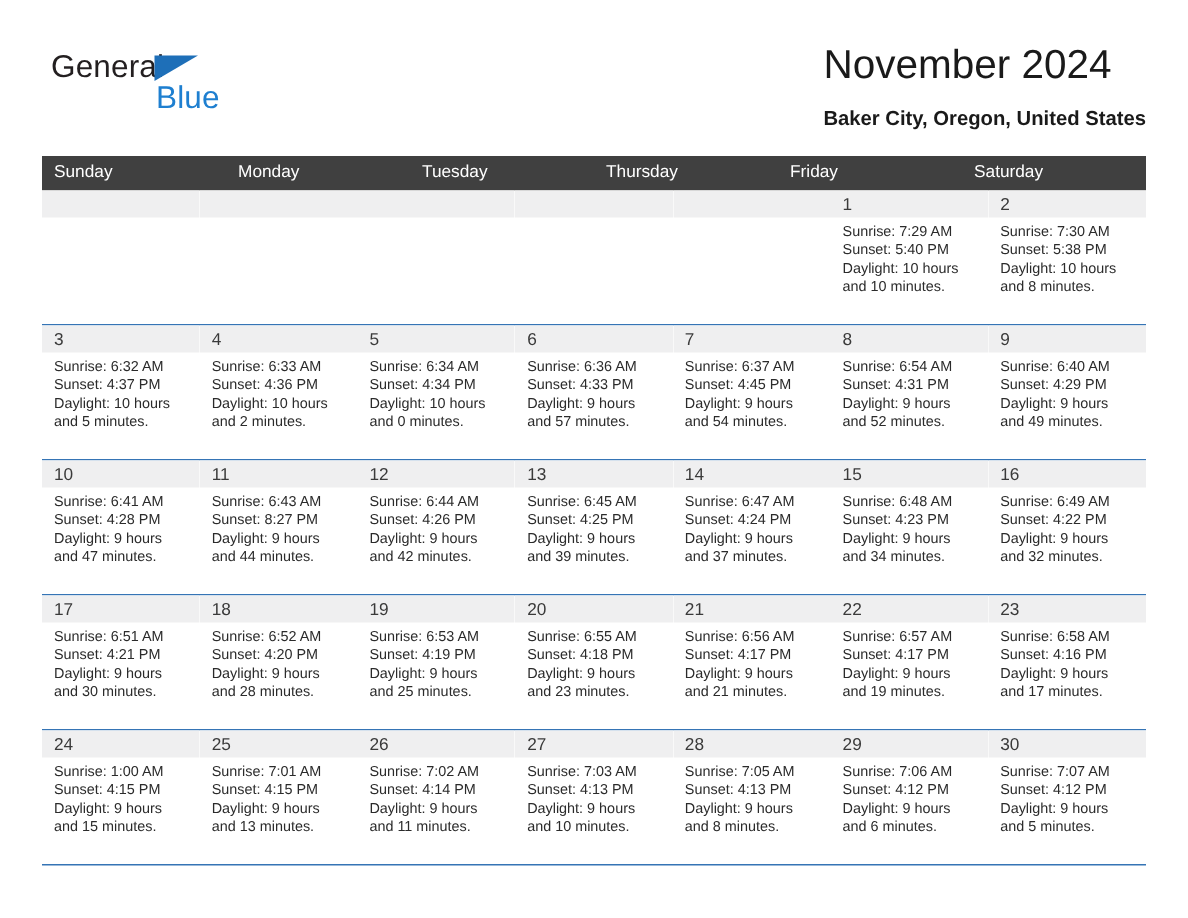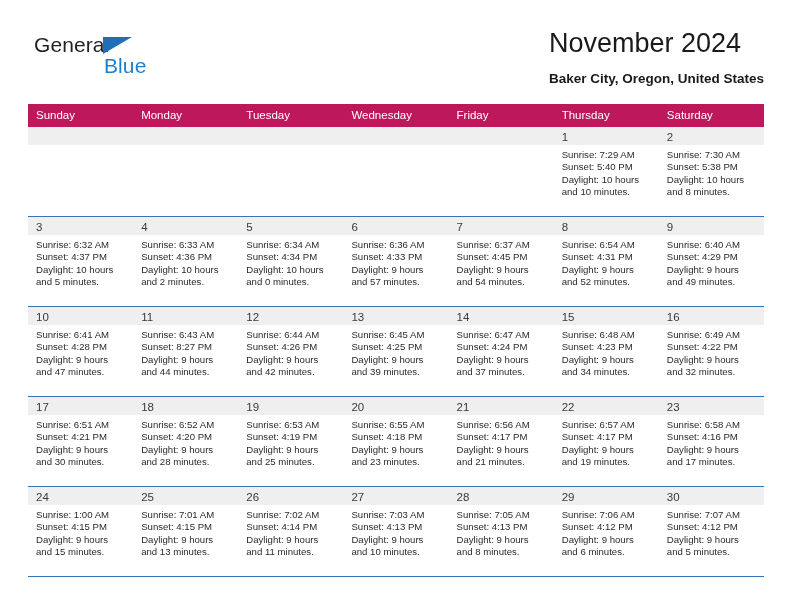--- a/index.html
+++ b/index.html
@@ -93,21 +93,21 @@
   .calendar {
     position: absolute;
     left: 28px;
     top: 104px;
     width: 736px;
   }
 
   .weekday-header {
     display: flex;
     width: 100%;
-    background: #be185d;
+    background: #404040;
     height: 23px;
   }
   .weekday-cell {
     flex: 1 1 0;
     box-sizing: border-box;
     padding-left: 8px;
     font-size: 11.5px;
     color: #ffffff;
     line-height: 23px;
     white-space: nowrap;
@@ -174,23 +174,22 @@
     </div>
 
   </div>
 
   <div class="calendar">
 
     <div class="weekday-header">
       <div class="weekday-cell">Sunday</div>
       <div class="weekday-cell">Monday</div>
       <div class="weekday-cell">Tuesday</div>
-      <div class="weekday-cell">Wednesday</div>
+      <div class="weekday-cell">Thursday</div>
       <div class="weekday-cell">Friday</div>
-      <div class="weekday-cell">Thursday</div>
       <div class="weekday-cell">Saturday</div>
     </div>
 
     <div class="week-row">
       <div class="day-cell empty">
         <div class="date-band"><span class="date-number"></span></div>
         <div class="cell-body">
           <div class="info-line"></div>
           <div class="info-line"></div>
           <div class="info-line"></div>

